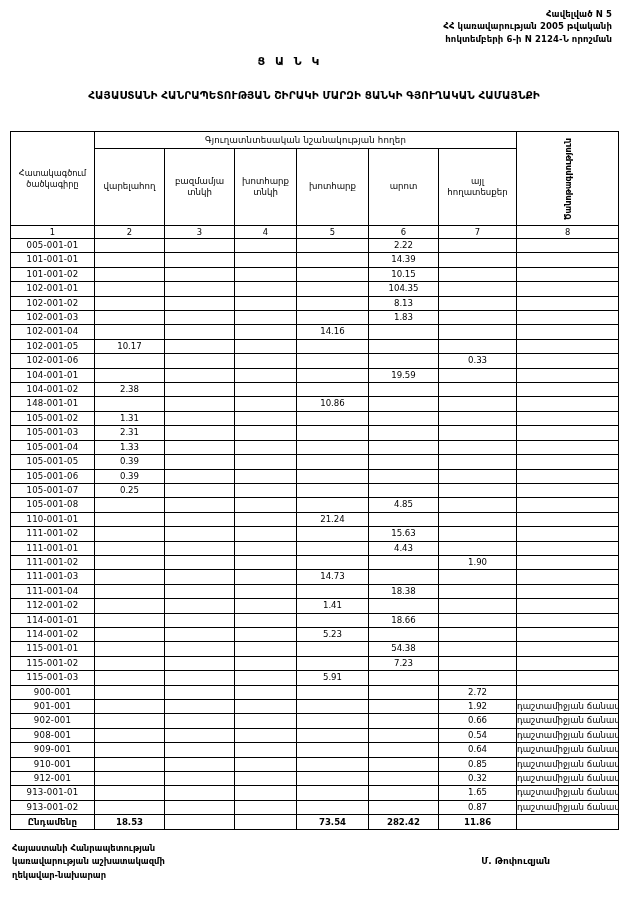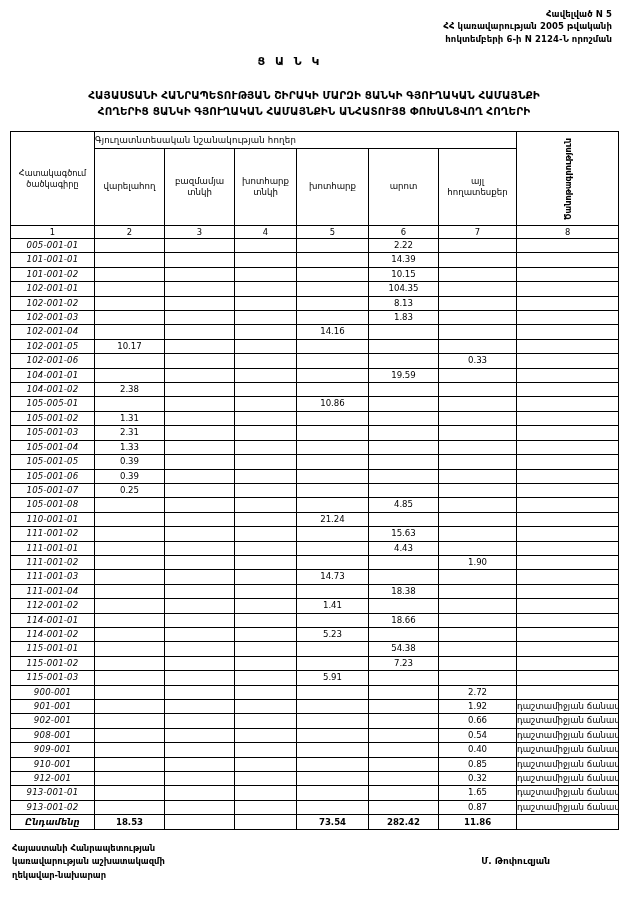--- a/index.html
+++ b/index.html
@@ -62,20 +62,21 @@
     font-size: 8.4px;
   }
   table.main td, table.main th {
     border: 1px solid #000000;
     padding: 0;
     vertical-align: middle;
     font-weight: normal;
   }
   .h-group {
     height: 16px;
+    text-align: center;
     font-size: 8.6px;
     font-weight: bold;
     letter-spacing: 0.2px;
   }
   .h-sub {
     height: 76px;
     text-align: center;
     font-size: 8.6px;
     font-weight: bold;
     line-height: 1.3;
@@ -111,21 +112,20 @@
     font-weight: normal;
   }
   tr.data td {
     height: 13.4px;
     font-size: 8.6px;
     line-height: 13.4px;
   }
   td.code {
     text-align: center;
     letter-spacing: 0.2px;
-    font-style: italic;
   }
   td.num {
     text-align: center;
   }
   td.note {
     text-align: left;
     padding-left: 2px;
     font-size: 8px;
     white-space: nowrap;
     overflow: hidden;
@@ -162,21 +162,20 @@
   <div class="header-right">
     <div>Հավելված N 5</div>
     <div>ՀՀ կառավարության 2005 թվականի</div>
     <div>հոկտեմբերի 6-ի N 2124-Ն որոշման</div>
   </div>
 
   <div class="doc-kind">Ց Ա Ն Կ</div>
 
   <div class="doc-title">
     <div>ՀԱՅԱՍՏԱՆԻ ՀԱՆՐԱՊԵՏՈՒԹՅԱՆ ՇԻՐԱԿԻ ՄԱՐԶԻ ՑԱՆԿԻ ԳՅՈՒՂԱԿԱՆ ՀԱՄԱՅՆՔԻ</div>
-    <div>ՀՈՂԵՐԻՑ ՑԱՆԿԻ ԳՅՈՒՂԱԿԱՆ ՀԱՄԱՅՆՔԻՆ ԱՆՀԱՏՈՒՅՑ ՓՈԽԱՆՑՎՈՂ ՀՈՂԵՐԻ</div>
   </div>
 
   <table class="main">
     <colgroup>
       <col style="width:84px">
       <col style="width:70px">
       <col style="width:70px">
       <col style="width:62px">
       <col style="width:72px">
       <col style="width:70px">
@@ -325,21 +324,21 @@
           <td class="code">104-001-02</td>
           <td class="num">2.38</td>
           <td class="num"></td>
           <td class="num"></td>
           <td class="num"></td>
           <td class="num"></td>
           <td class="num"></td>
           <td class="note"></td>
         </tr>
       <tr class="data">
-          <td class="code">105-005-01</td>
+          <td class="code">148-001-01</td>
           <td class="num"></td>
           <td class="num"></td>
           <td class="num"></td>
           <td class="num">10.86</td>
           <td class="num"></td>
           <td class="num"></td>
           <td class="note"></td>
         </tr>
       <tr class="data">
           <td class="code">105-001-02</td>
@@ -571,21 +570,21 @@
           <td class="num">0.54</td>
           <td class="note">դաշտամիջյան ճանապարհ</td>
         </tr>
       <tr class="data">
           <td class="code">909-001</td>
           <td class="num"></td>
           <td class="num"></td>
           <td class="num"></td>
           <td class="num"></td>
           <td class="num"></td>
-          <td class="num">0.40</td>
+          <td class="num">0.64</td>
           <td class="note">դաշտամիջյան ճանապարհ</td>
         </tr>
       <tr class="data">
           <td class="code">910-001</td>
           <td class="num"></td>
           <td class="num"></td>
           <td class="num"></td>
           <td class="num"></td>
           <td class="num"></td>
           <td class="num">0.85</td>

